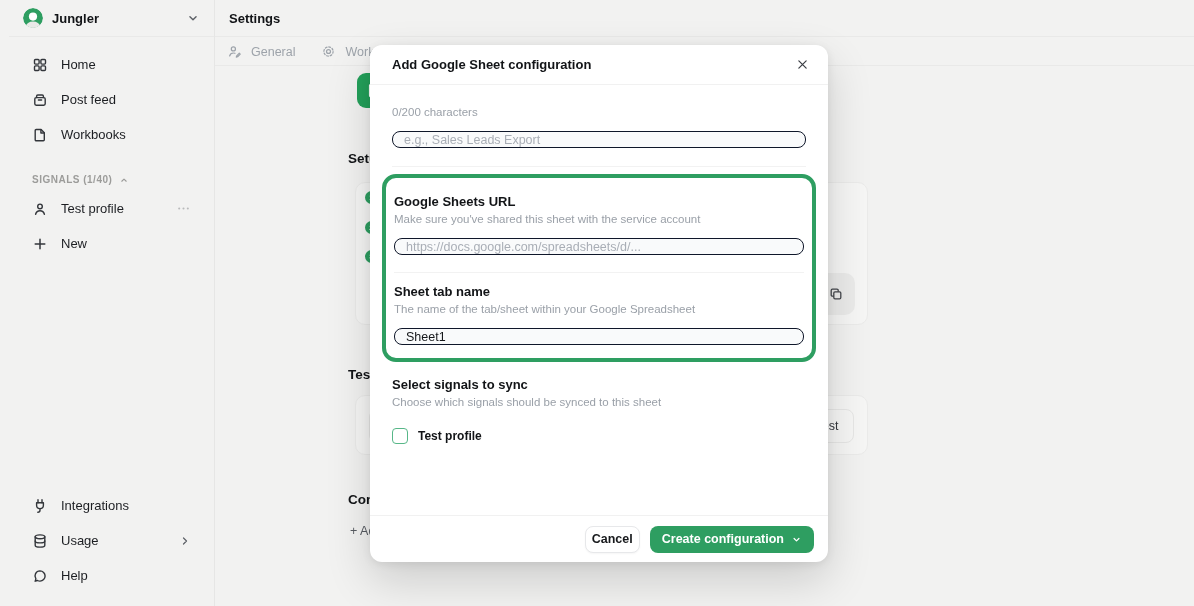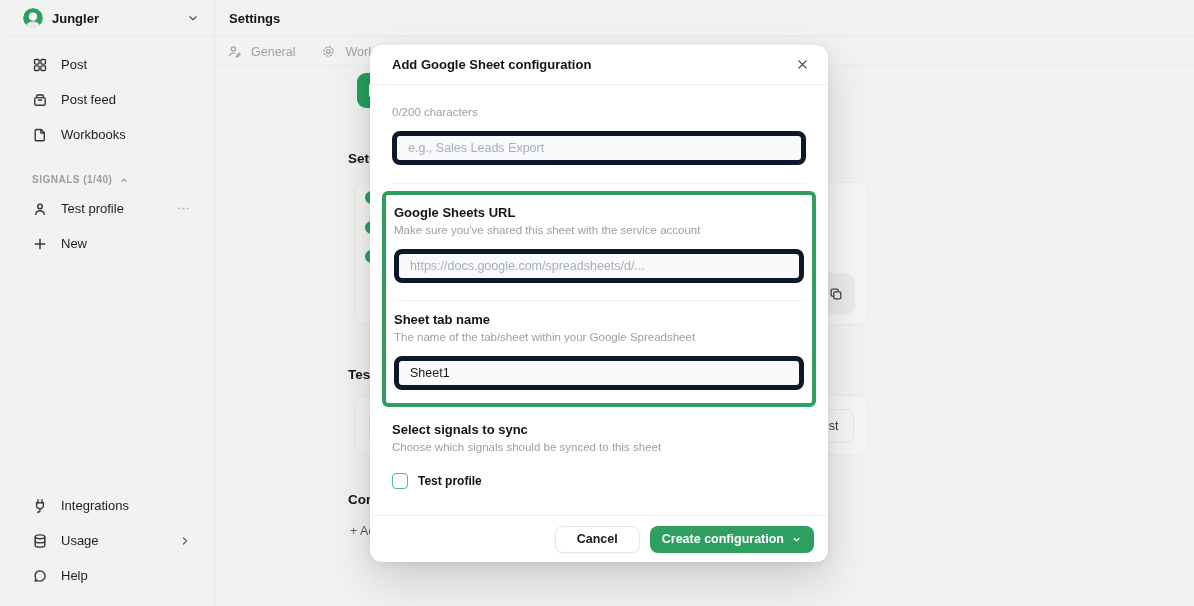--- a/index.html
+++ b/index.html
@@ -45,33 +45,33 @@
   .bg-add-config { left:350px; top:524px; font-size:12.5px; font-weight:500; color:#585c62; cursor:pointer; }
 
   
   .modal { position:absolute; left:370px; top:45px; width:458px; height:517px; background:#fff; border-radius:12px; box-shadow:0 18px 45px rgba(0,0,0,.16), 0 2px 10px rgba(0,0,0,.08); display:flex; flex-direction:column; z-index:10; }
   .modal-header { flex:0 0 40px; display:flex; align-items:center; padding:0 14px 0 22px; border-bottom:1px solid #f1f1f1; }
   .modal-title { font-size:13px; font-weight:600; color:#121417; }
   .modal-close { margin-left:auto; width:24px; height:24px; display:flex; align-items:center; justify-content:center; border-radius:6px; cursor:pointer; color:#3b3e44; }
   .modal-body { flex:1; padding:17px 22px 0; }
   .f-label { font-size:13px; font-weight:700; color:#121417; }
   .f-hint { margin-top:4px; font-size:11.5px; color:#9aa0a8; }
-  .t-input { margin-top:13px; width:100%; height:34px; background:#f9fafb; border:5px solid #0f172a; border-radius:8px; padding:0 11px; font-size:12.5px; color:#16181b; font-family:"Liberation Sans", sans-serif; outline:none; }
+  .t-input { margin-top:13px; width:100%; height:17px; background:#f9fafb; border:1px solid #0f172a; border-radius:8px; padding:0 11px; font-size:12.5px; color:#16181b; font-family:"Liberation Sans", sans-serif; outline:none; }
   .t-input::placeholder { color:#a9aeb6; }
   .divider { height:1px; background:#f2f2f2; }
   .div-1 { margin-top:18px; }
-  .green-box { margin:7px -10px 0; border:4px solid #2e9e61; border-radius:6px; padding:10px 8px 13px; }
+  .green-box { margin:7px -10px 0; border:4px solid #2e9e61; border-radius:14px; padding:16px 8px 13px; }
   .gb-div { margin:17px 0 11px; }
   .signals-section { margin-top:15px; }
   .check-row { margin-top:20px; display:flex; align-items:center; gap:10px; cursor:pointer; }
   .checkbox { width:16px; height:16px; border:1.5px solid #57b788; border-radius:4px; background:#fff; }
   .check-label { font-size:12px; font-weight:600; color:#121417; }
   .modal-footer { flex:0 0 47px; border-top:1px solid #f1f1f1; display:flex; align-items:center; justify-content:flex-end; gap:10px; padding:0 14px; }
   .btn { height:27px; border-radius:8px; font-size:12.5px; font-weight:600; display:flex; align-items:center; cursor:pointer; font-family:"Liberation Sans", sans-serif; }
-  .btn-cancel { padding:0 21px; background:#fff; border:1px solid #e7e8ea; color:#17191c; box-shadow:0 1px 2px rgba(0,0,0,.04); }
+  .btn-cancel { padding:0 6px; background:#fff; border:1px solid #e7e8ea; color:#17191c; box-shadow:0 1px 2px rgba(0,0,0,.04); }
   .btn-create { padding:0 12px; background:#2e9e61; border:none; color:#fff; gap:7px; }
 </style>
 </head>
 <body>
 
 <div id="app">
 
   <aside class="sidebar">
     <div class="brand-row">
       <span>
@@ -99,21 +99,21 @@
     <nav class="nav">
       <div class="nav-item">
         <span class="ic">
           <svg width="16" height="16" viewBox="0 0 16 16" fill="none" stroke="currentColor" stroke-width="1.4" stroke-linejoin="round">
               <rect x="2.5" y="2.5" width="4.6" height="4.6" rx="1"></rect>
               <rect x="8.9" y="2.5" width="4.6" height="4.6" rx="1"></rect>
               <rect x="2.5" y="8.9" width="4.6" height="4.6" rx="1"></rect>
               <rect x="8.9" y="8.9" width="4.6" height="4.6" rx="1"></rect>
             </svg>
         </span>
-        <span>Post</span>
+        <span>Home</span>
       </div>
       <div class="nav-item">
         <span class="ic">
           <svg width="16" height="16" viewBox="0 0 16 16" fill="none" stroke="currentColor" stroke-width="1.4" stroke-linecap="round" stroke-linejoin="round">
               <rect x="2.8" y="5.6" width="10.4" height="7.6" rx="1.4"></rect>
               <path d="M4.6 5.6V4.2a1.2 1.2 0 0 1 1.2-1.2h4.4a1.2 1.2 0 0 1 1.2 1.2v1.4"></path>
               <path d="M6.4 8h3.2"></path>
             </svg>
         </span>
         <span>Post feed</span>

